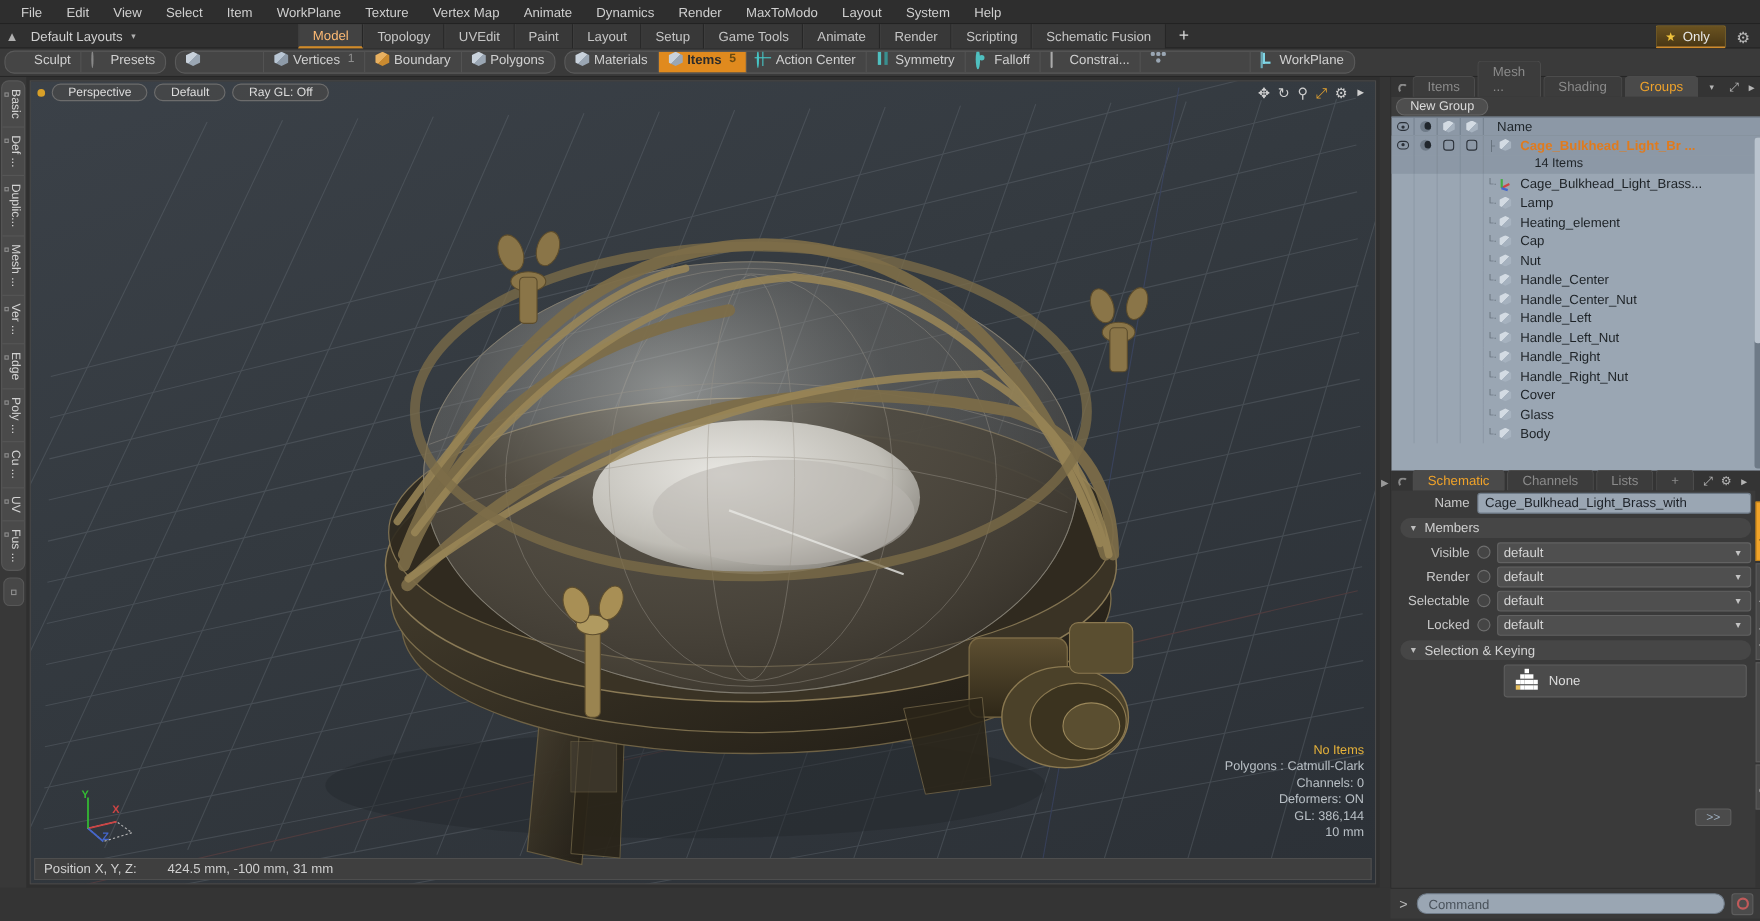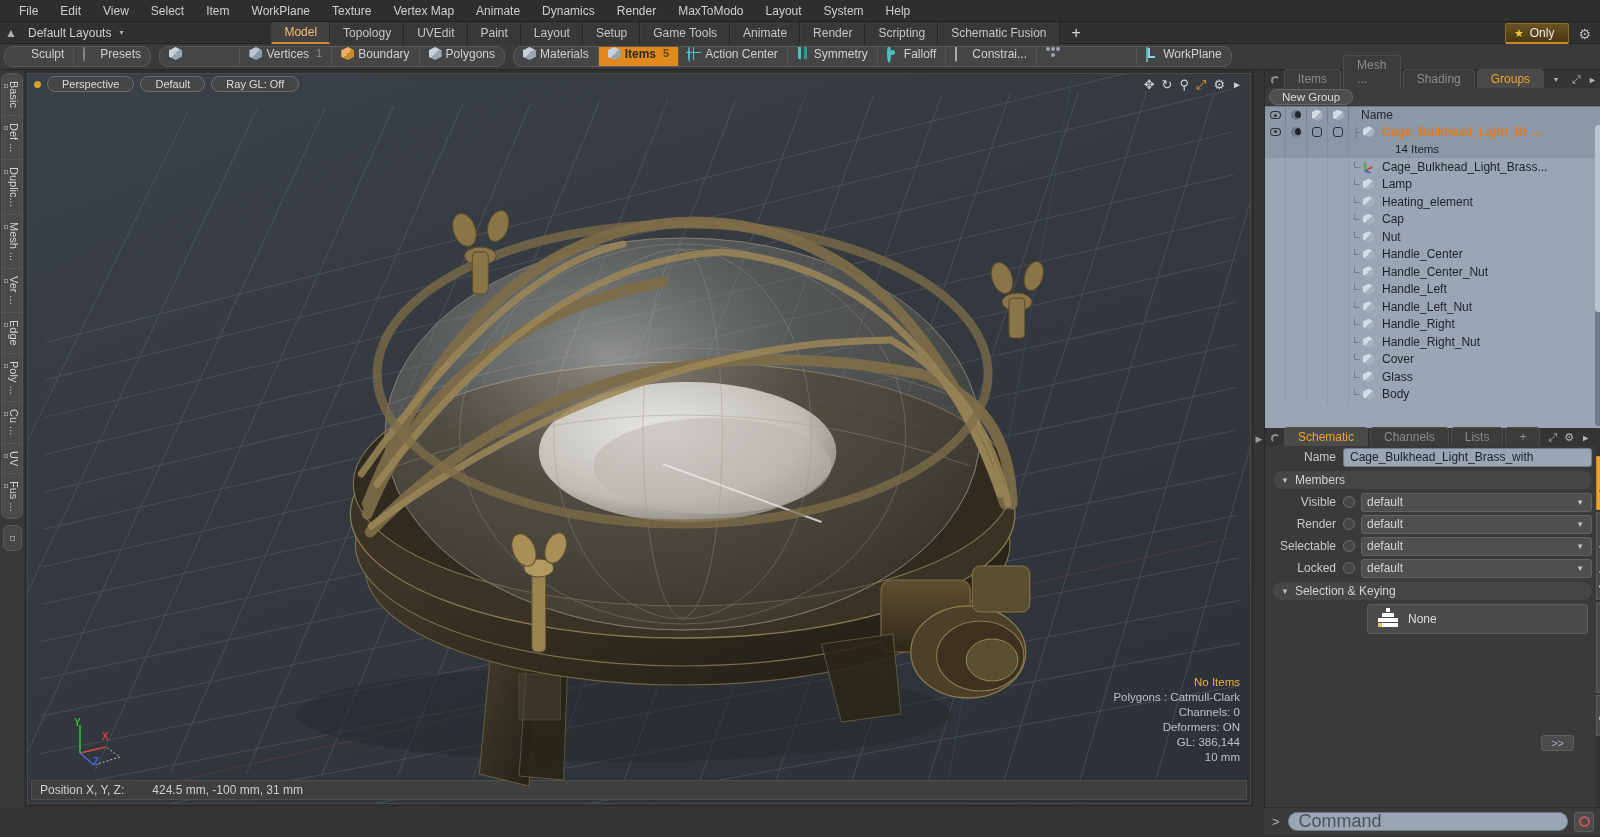--- a/index.html
+++ b/index.html
@@ -226,21 +226,21 @@
     background:#4a4a4a; border:1px solid #5a5a5a; padding:8px 2px; margin-bottom:2px; white-space:nowrap;}
   .rvt.active{ background:#f0a32a; color:#2a2a2a; border-color:#c78418;}
   .rp-more{ position:absolute; right:26px; bottom:56px; background:#4b4b4b; border:1px solid #5e5e5e;
     border-radius:3px; padding:1px 9px; color:#9fb0c0; font-size:11px;}
 
   
   .cmdbar{ height:28px; display:flex; align-items:center; background:#3a3a3a;
     border-top:1px solid #2c2c2c; padding:0 6px; gap:6px;}
   .cmd-gt{ color:#b8b8b8; font-size:13px; padding:0 2px;}
   .cmd-input{ flex:1; height:19px; background:#9aa6b3; border:1px solid #6f7b88; border-radius:9px;
-    display:flex; align-items:center; padding:0 10px; color:#4a535c; font-size:18px;}
+    display:flex; align-items:center; padding:0 10px; color:#4a535c; font-size:12px;}
   .cmd-rec{ width:20px;height:20px;border:1px solid #5e5e5e;border-radius:3px;background:#4b4b4b;
     display:flex;align-items:center;justify-content:center;}
   .cmd-rec i{ width:11px;height:11px;border:2px solid #c05a5a;border-radius:50%;}
   .bottomrow{ display:flex; height:36px; }
   .bottom-left{ flex:1; }
 </style>
 </head>
 <body>
 
 <div class="app">

